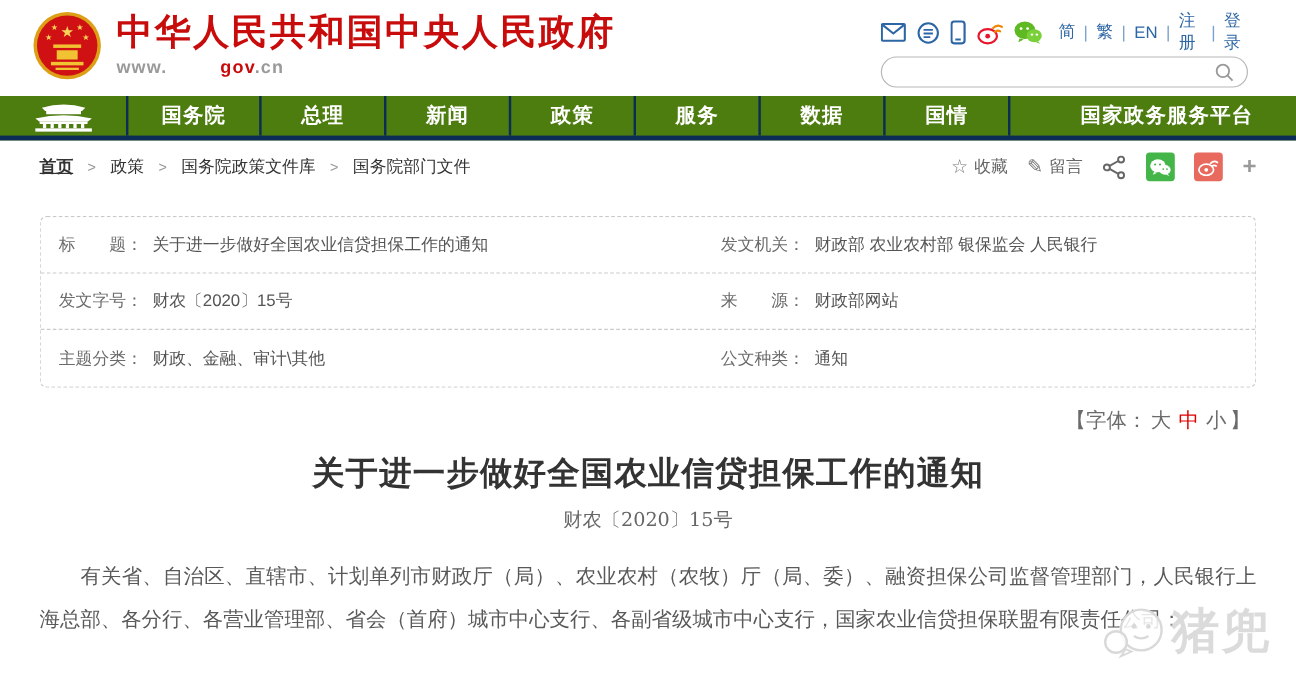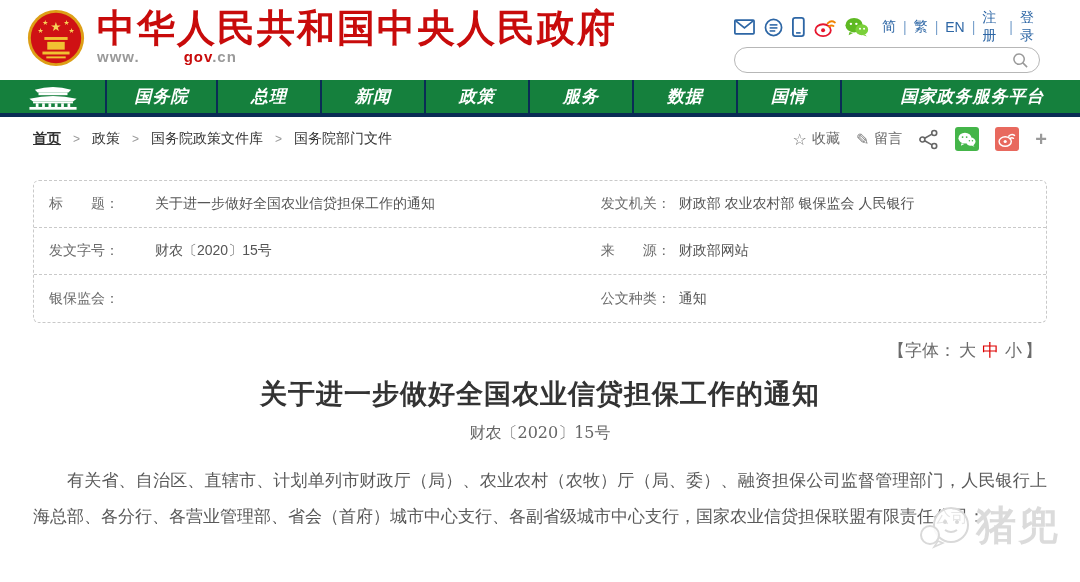--- a/index.html
+++ b/index.html
@@ -5,36 +5,36 @@
   * { margin:0; padding:0; box-sizing:border-box; }
   html,body { width:1080px; height:582px; overflow:hidden; background:#fff;
     font-family:"Liberation Sans", sans-serif; }
   .page { position:relative; width:1080px; height:582px; background:#fff; }
 
   
   .top-header { position:relative; height:80px; background:#fff; }
   .brand { position:absolute; left:25px; top:7px; display:flex; align-items:flex-start; }
   .emblem { width:62px; height:62px; }
   .brand-text { margin-left:10px; padding-top:4px; }
-  .site-title { color:#c80b0b; font-size:38px; font-weight:bold; letter-spacing:2px; line-height:34px; }
+  .site-title { color:#c80b0b; font-size:30px; font-weight:bold; letter-spacing:2px; line-height:34px; }
   .site-url { font-size:15px; font-weight:bold; color:#9a9a9a; margin-top:3px; letter-spacing:1px; }
   .site-url .gov { color:#c80b0b;margin-left:44px; }
   .header-right { position:absolute; right:40px; top:15px; width:306px; }
   .icon-row { display:flex; align-items:center; justify-content:flex-end; gap:9px; height:24px; }
   .icon-row svg { display:block; }
   .lang-links { display:flex; align-items:center; gap:7px; margin-left:4px;
     font-size:14px; color:#2d66a5; }
   .lang-links span { cursor:pointer; }
   .lang-links .sep { color:#7ba2cc; cursor:default; }
   .search-box { margin-top:8px; width:306px; height:26px; border:1px solid #b7b7b7;
     border-radius:14px; display:flex; align-items:center; padding:0 10px; }
   .search-box input { flex:1; border:none; outline:none; font-size:13px; background:transparent; }
 
   
-  .nav { display:flex; height:37px; background:#15803d; border-bottom:4px solid #0a2c55;font-style:italic; }
+  .nav { display:flex; height:37px; background:#4d7c0f; border-bottom:4px solid #0a2c55; }
   .nav-cell { display:flex; align-items:center; justify-content:center;
     border-right:2px solid #0a2c55; color:#fff; font-size:17px; font-weight:bold;
     letter-spacing:1px; cursor:pointer; }
   .nav-cell:last-child { border-right:none; }
   .nav-home { width:107px; }
   .nav-w1 { width:111px; }
   .nav-w  { width:104px;text-align:center; }
   .nav-last { flex:1;padding-left:23px; }
 
   
@@ -51,21 +51,21 @@
     justify-content:center; cursor:pointer; }
   .sq-wechat { background:#44b549; }
   .sq-weibo { background:#e8695e; }
   .plus { color:#9a9a9a; font-size:20px; font-weight:bold; cursor:pointer; }
 
   
   .meta-box { margin:19px 33px 0; border:1px dashed #c9c9c9; border-radius:6px; }
   .meta-row { display:flex; height:47px; align-items:center; border-bottom:1px dashed #c9c9c9; }
   .meta-row:last-child { border-bottom:none; }
   .meta-cell { display:flex; align-items:center; font-size:14px; }
-  .meta-cell.left { width:56%; padding-left:15px;gap:28px; }
+  .meta-cell.left { width:56%; padding-left:15px; }
   .meta-cell.right { flex:1; }
   .meta-label { color:#6b6b6b; white-space:pre; }
   .meta-value { color:#555; margin-left:8px; }
 
   
   .font-widget { margin:16px 38px 0 0; text-align:right; font-size:17px; color:#6b6b6b; }
   .font-widget .size { cursor:pointer; margin:0 3px; }
   .font-widget .mid { color:#d00; }
 
   
@@ -256,21 +256,22 @@
         <span class="meta-label">发文字号：</span>
         <span class="meta-value">财农〔2020〕15号</span>
       </div>
       <div class="meta-cell right">
         <span class="meta-label">来　　源：</span>
         <span class="meta-value">财政部网站</span>
       </div>
     </div>
     <div class="meta-row">
       <div class="meta-cell left">
-        <span class="meta-label">银保监会：</span>
+        <span class="meta-label">主题分类：</span>
+        <span class="meta-value">财政、金融、审计\其他</span>
       </div>
       <div class="meta-cell right">
         <span class="meta-label">公文种类：</span>
         <span class="meta-value">通知</span>
       </div>
     </div>
   </div>
 
   <div class="font-widget">
     <span>【字体：</span><span class="size">大</span><span class="size mid">中</span><span class="size">小</span><span>】</span>

